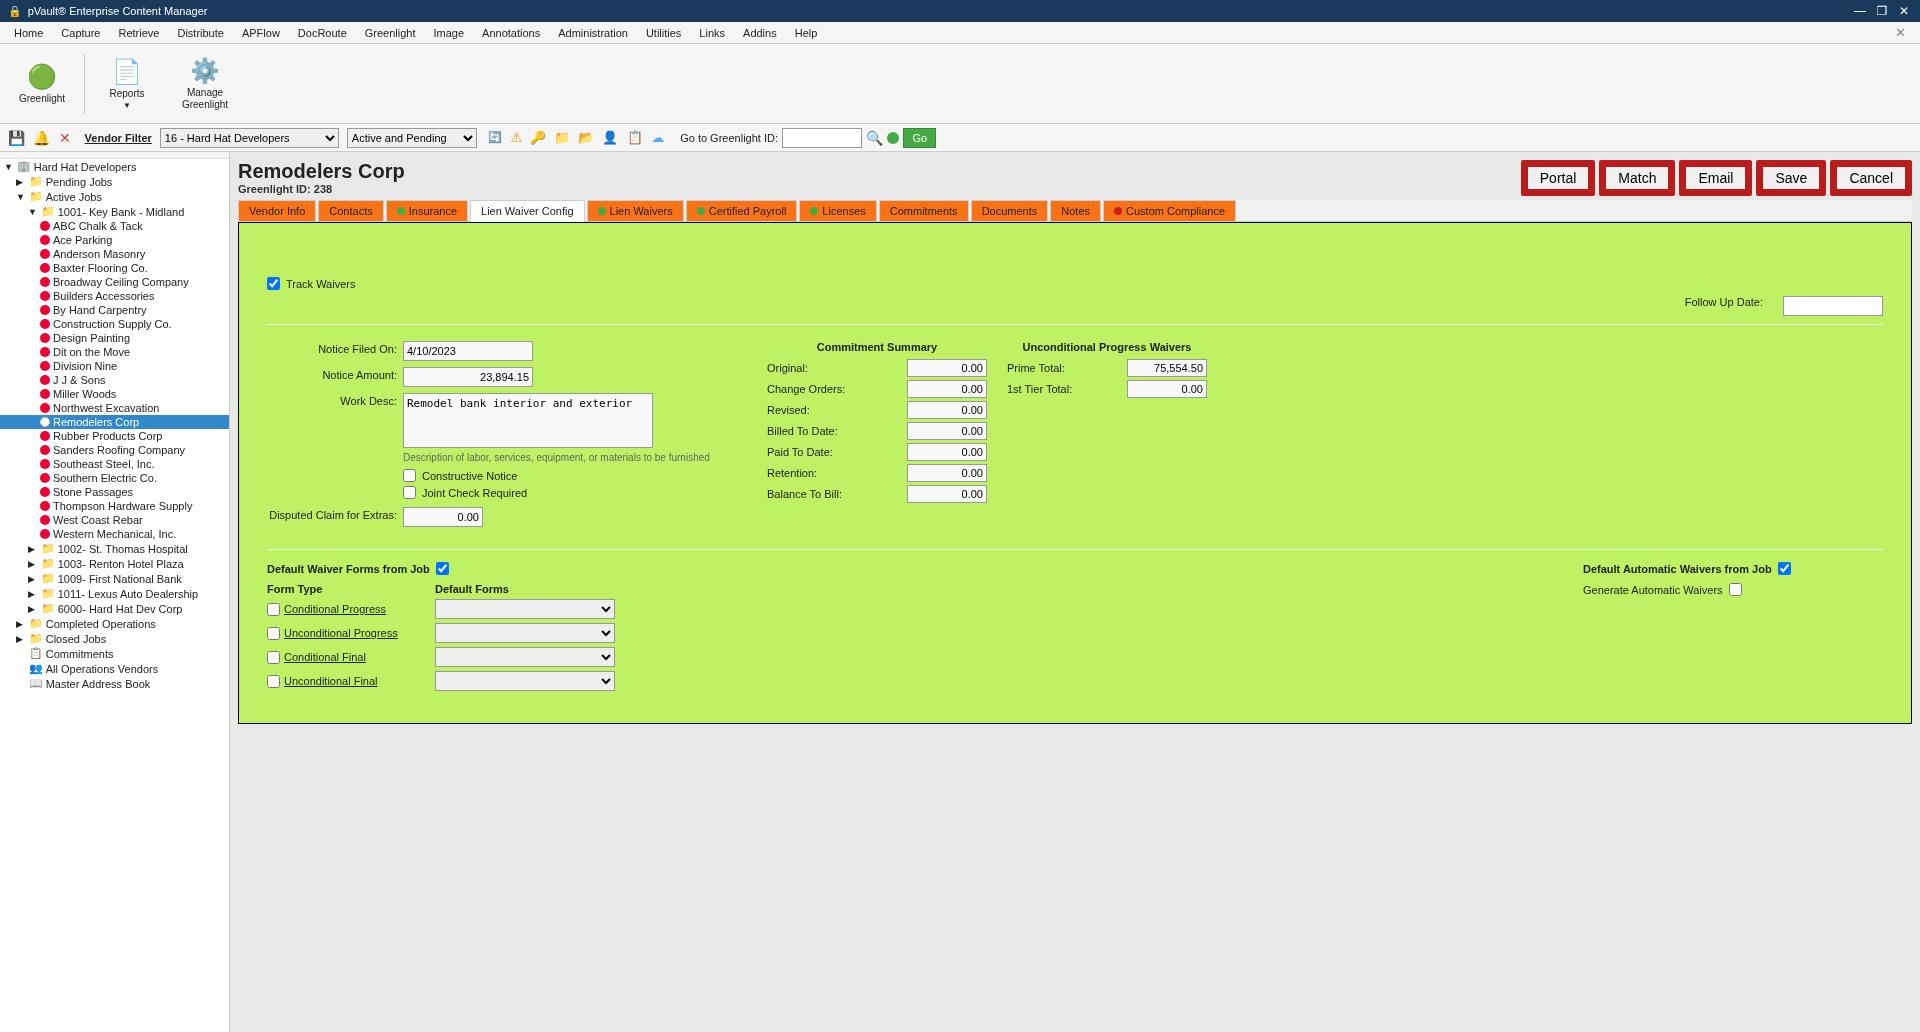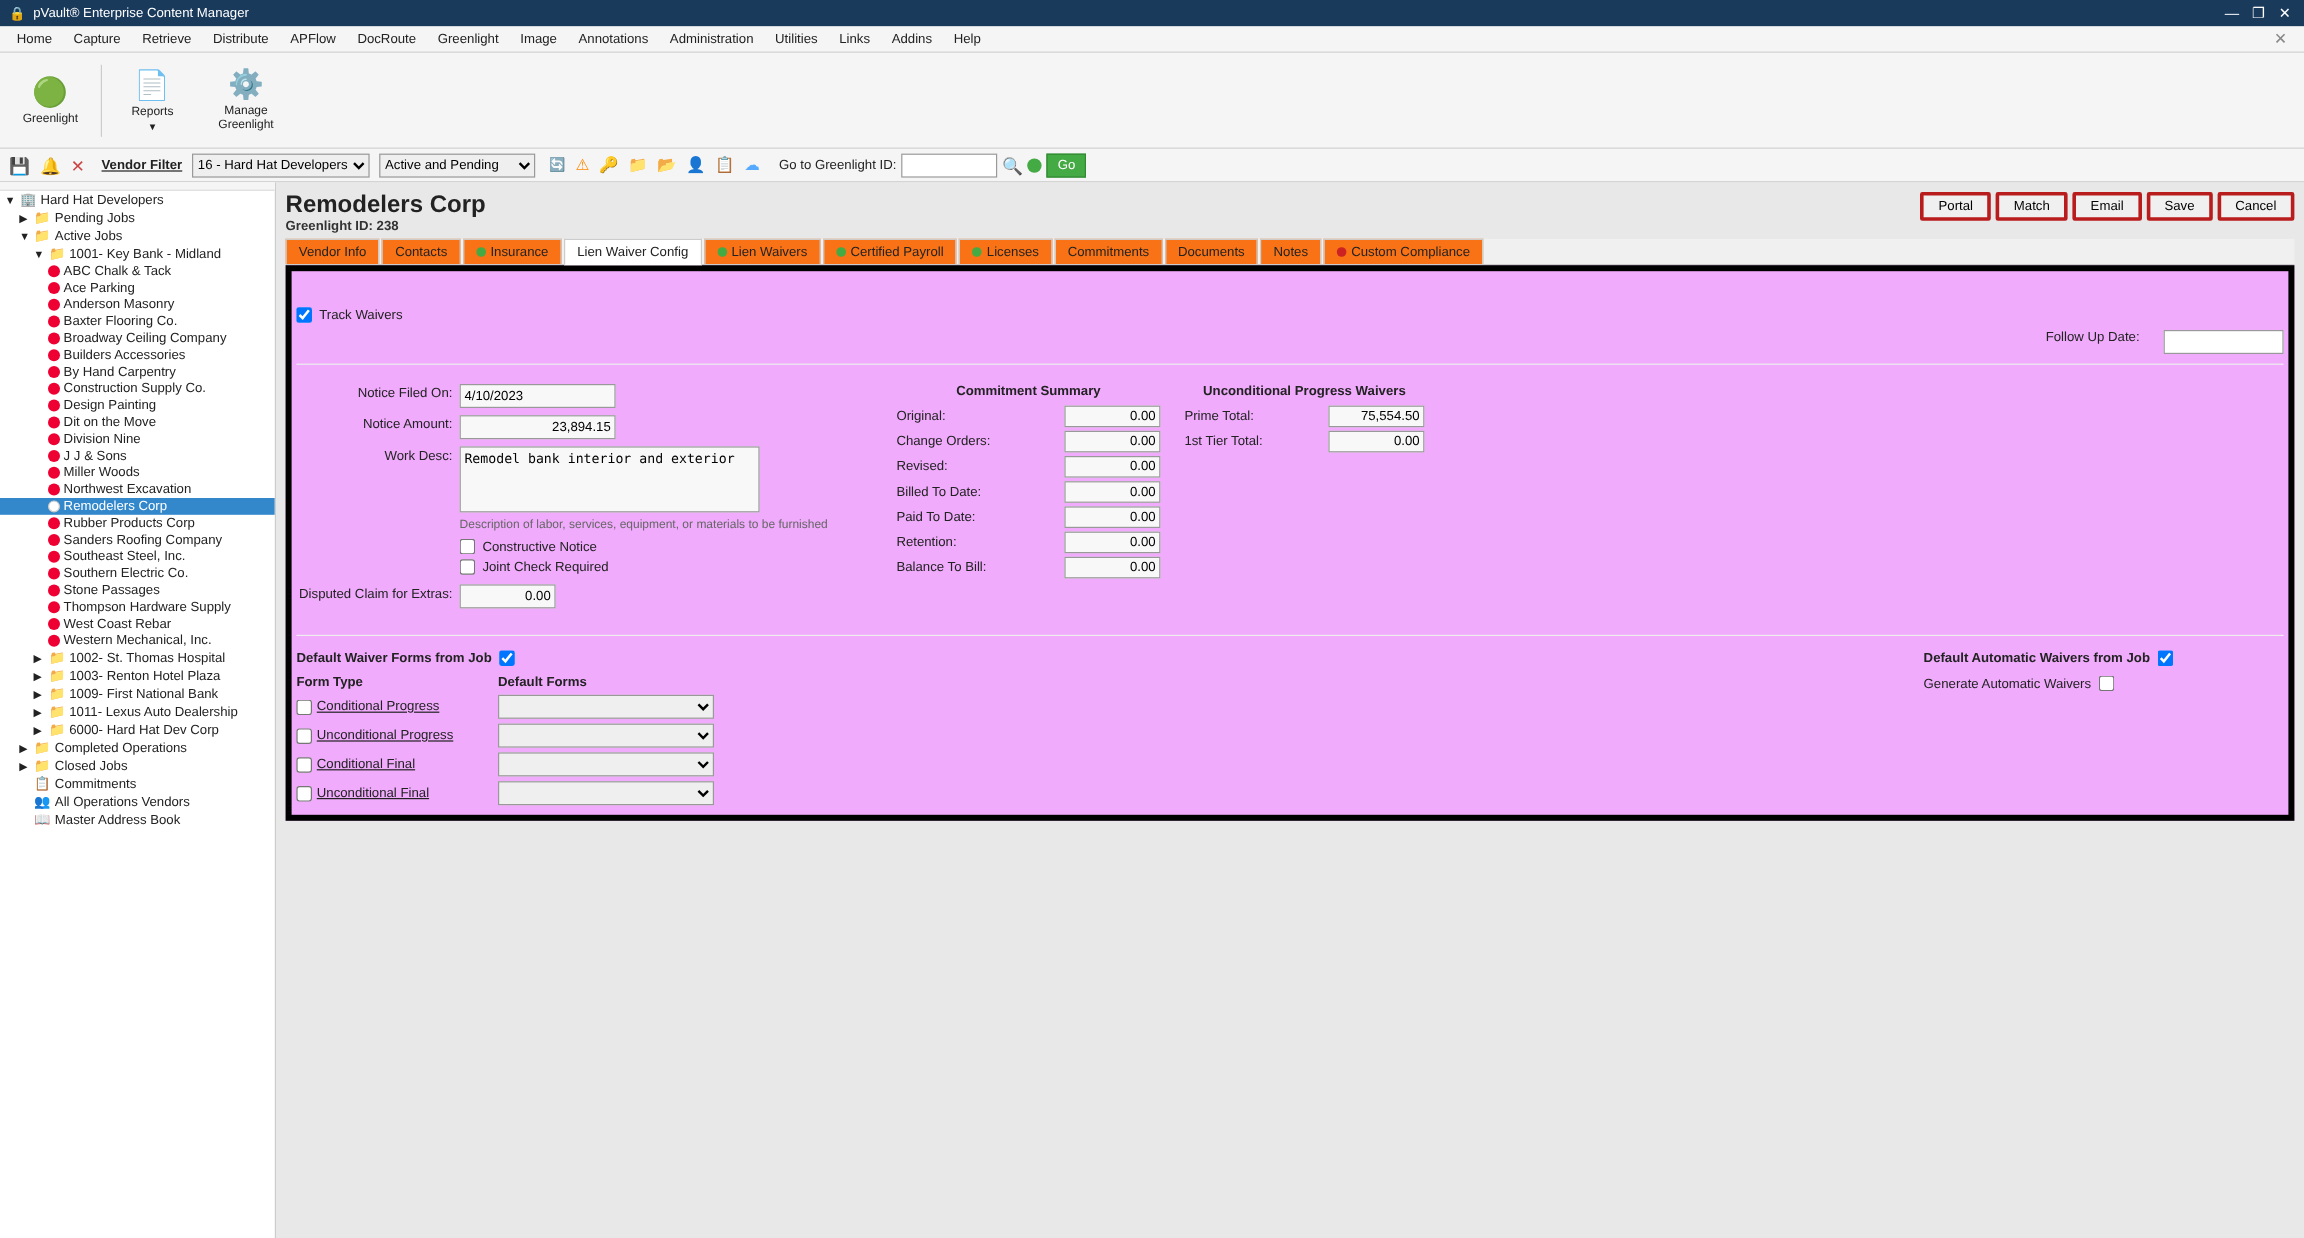--- a/index.html
+++ b/index.html
@@ -16,21 +16,21 @@
     #menubar span { padding: 2px 8px; font-size: 11px; cursor: pointer; }
     
     
     #toolbar { background: #f5f5f5; border-bottom: 1px solid #ccc; height: 80px; display: flex; align-items: center; padding: 4px 8px; gap: 4px; }
     .toolbar-btn { display: flex; flex-direction: column; align-items: center; justify-content: center; width: 68px; height: 68px; border: 1px solid transparent; cursor: pointer; font-size: 10px; gap: 2px; border-radius: 2px; }
     .toolbar-icon { font-size: 24px; }
     .toolbar-sep { width: 1px; height: 60px; background: #ccc; margin: 0 4px; }
     
     
     #subbar { background: #f5f5f5; border-bottom: 1px solid #ccc; height: 28px; display: flex; align-items: center; padding: 0 8px; gap: 8px; }
-    .vendor-select { width: 148px; height: 20px; font-size: 11px; border: 1px solid #999; }
+    .vendor-select { width: 179px; height: 20px; font-size: 11px; border: 1px solid #999; }
     .go-section { display: flex; align-items: center; gap: 4px; margin-left: 8px; font-size: 11px; }
     .go-input { width: 80px; height: 20px; border: 1px solid #999; font-size: 11px; padding: 0 3px; }
     .go-btn-green { background: #4a4; color: white; border: 1px solid #383; padding: 1px 8px; cursor: pointer; font-size: 11px; height: 20px; }
     
     
     #main { display: flex; height: calc(100vh - 152px); }
     
     
     #sidebar { width: 230px; background: white; border-right: 1px solid #ccc; overflow-y: auto; font-size: 11px; flex-shrink: 0; }
     .tree-item { padding: 1px 4px; display: flex; align-items: center; gap: 3px; cursor: pointer; white-space: nowrap; }
@@ -43,30 +43,30 @@
     .tree-expand { font-size: 9px; width: 10px; flex-shrink: 0; }
     
     
     #content { flex: 1; background: #e8e8e8; overflow-y: auto; padding: 8px; }
     
     
     .vendor-header { display: flex; justify-content: space-between; align-items: flex-start; margin-bottom: 4px; }
     .vendor-title { font-size: 20px; font-weight: bold; color: #222; }
     .vendor-id { font-size: 11px; color: #333; font-weight: bold; }
     .action-buttons { display: flex; gap: 4px; }
-    .action-btn { padding: 3px 12px; border: 3px solid #b91c1c; background: #f0f0f0; cursor: pointer; font-size: 11px; border-radius: 2px; }
+    .action-btn { padding: 3px 12px; border: 7px solid #b91c1c; background: #f0f0f0; cursor: pointer; font-size: 14px; border-radius: 2px; }
     
     
     .tabs { display: flex; gap: 0; border-bottom: 1px solid #ccc; margin-bottom: 0; background: #f0f0f0; }
     .tab { padding: 4px 10px; border: 1px solid #ccc; border-bottom: none; background: #f97316; cursor: pointer; font-size: 11px; margin-right: 2px; display: flex; align-items: center; gap: 4px; }
     .tab.active { background: white; border-bottom: 1px solid white; margin-bottom: -1px; }
     .tab-dot { width: 8px; height: 8px; border-radius: 50%; }
     
     
-    .panel { background: #f0abfc; border: 5px solid #000000; padding: 4px; }
+    .panel { background: #bef264; border: 1px solid #000000; padding: 28px; }
     
     
     .track-row { display: flex; justify-content: space-between; align-items: center; margin-bottom: 16px; padding-bottom: 8px; border-bottom: 1px solid #eee; }
     
     
     .form-main { display: flex; gap: 20px; }
     .form-left { width: 480px; }
     .form-right { flex: 1; }
     
     .form-row { display: flex; align-items: flex-start; margin-bottom: 6px; gap: 6px; }

